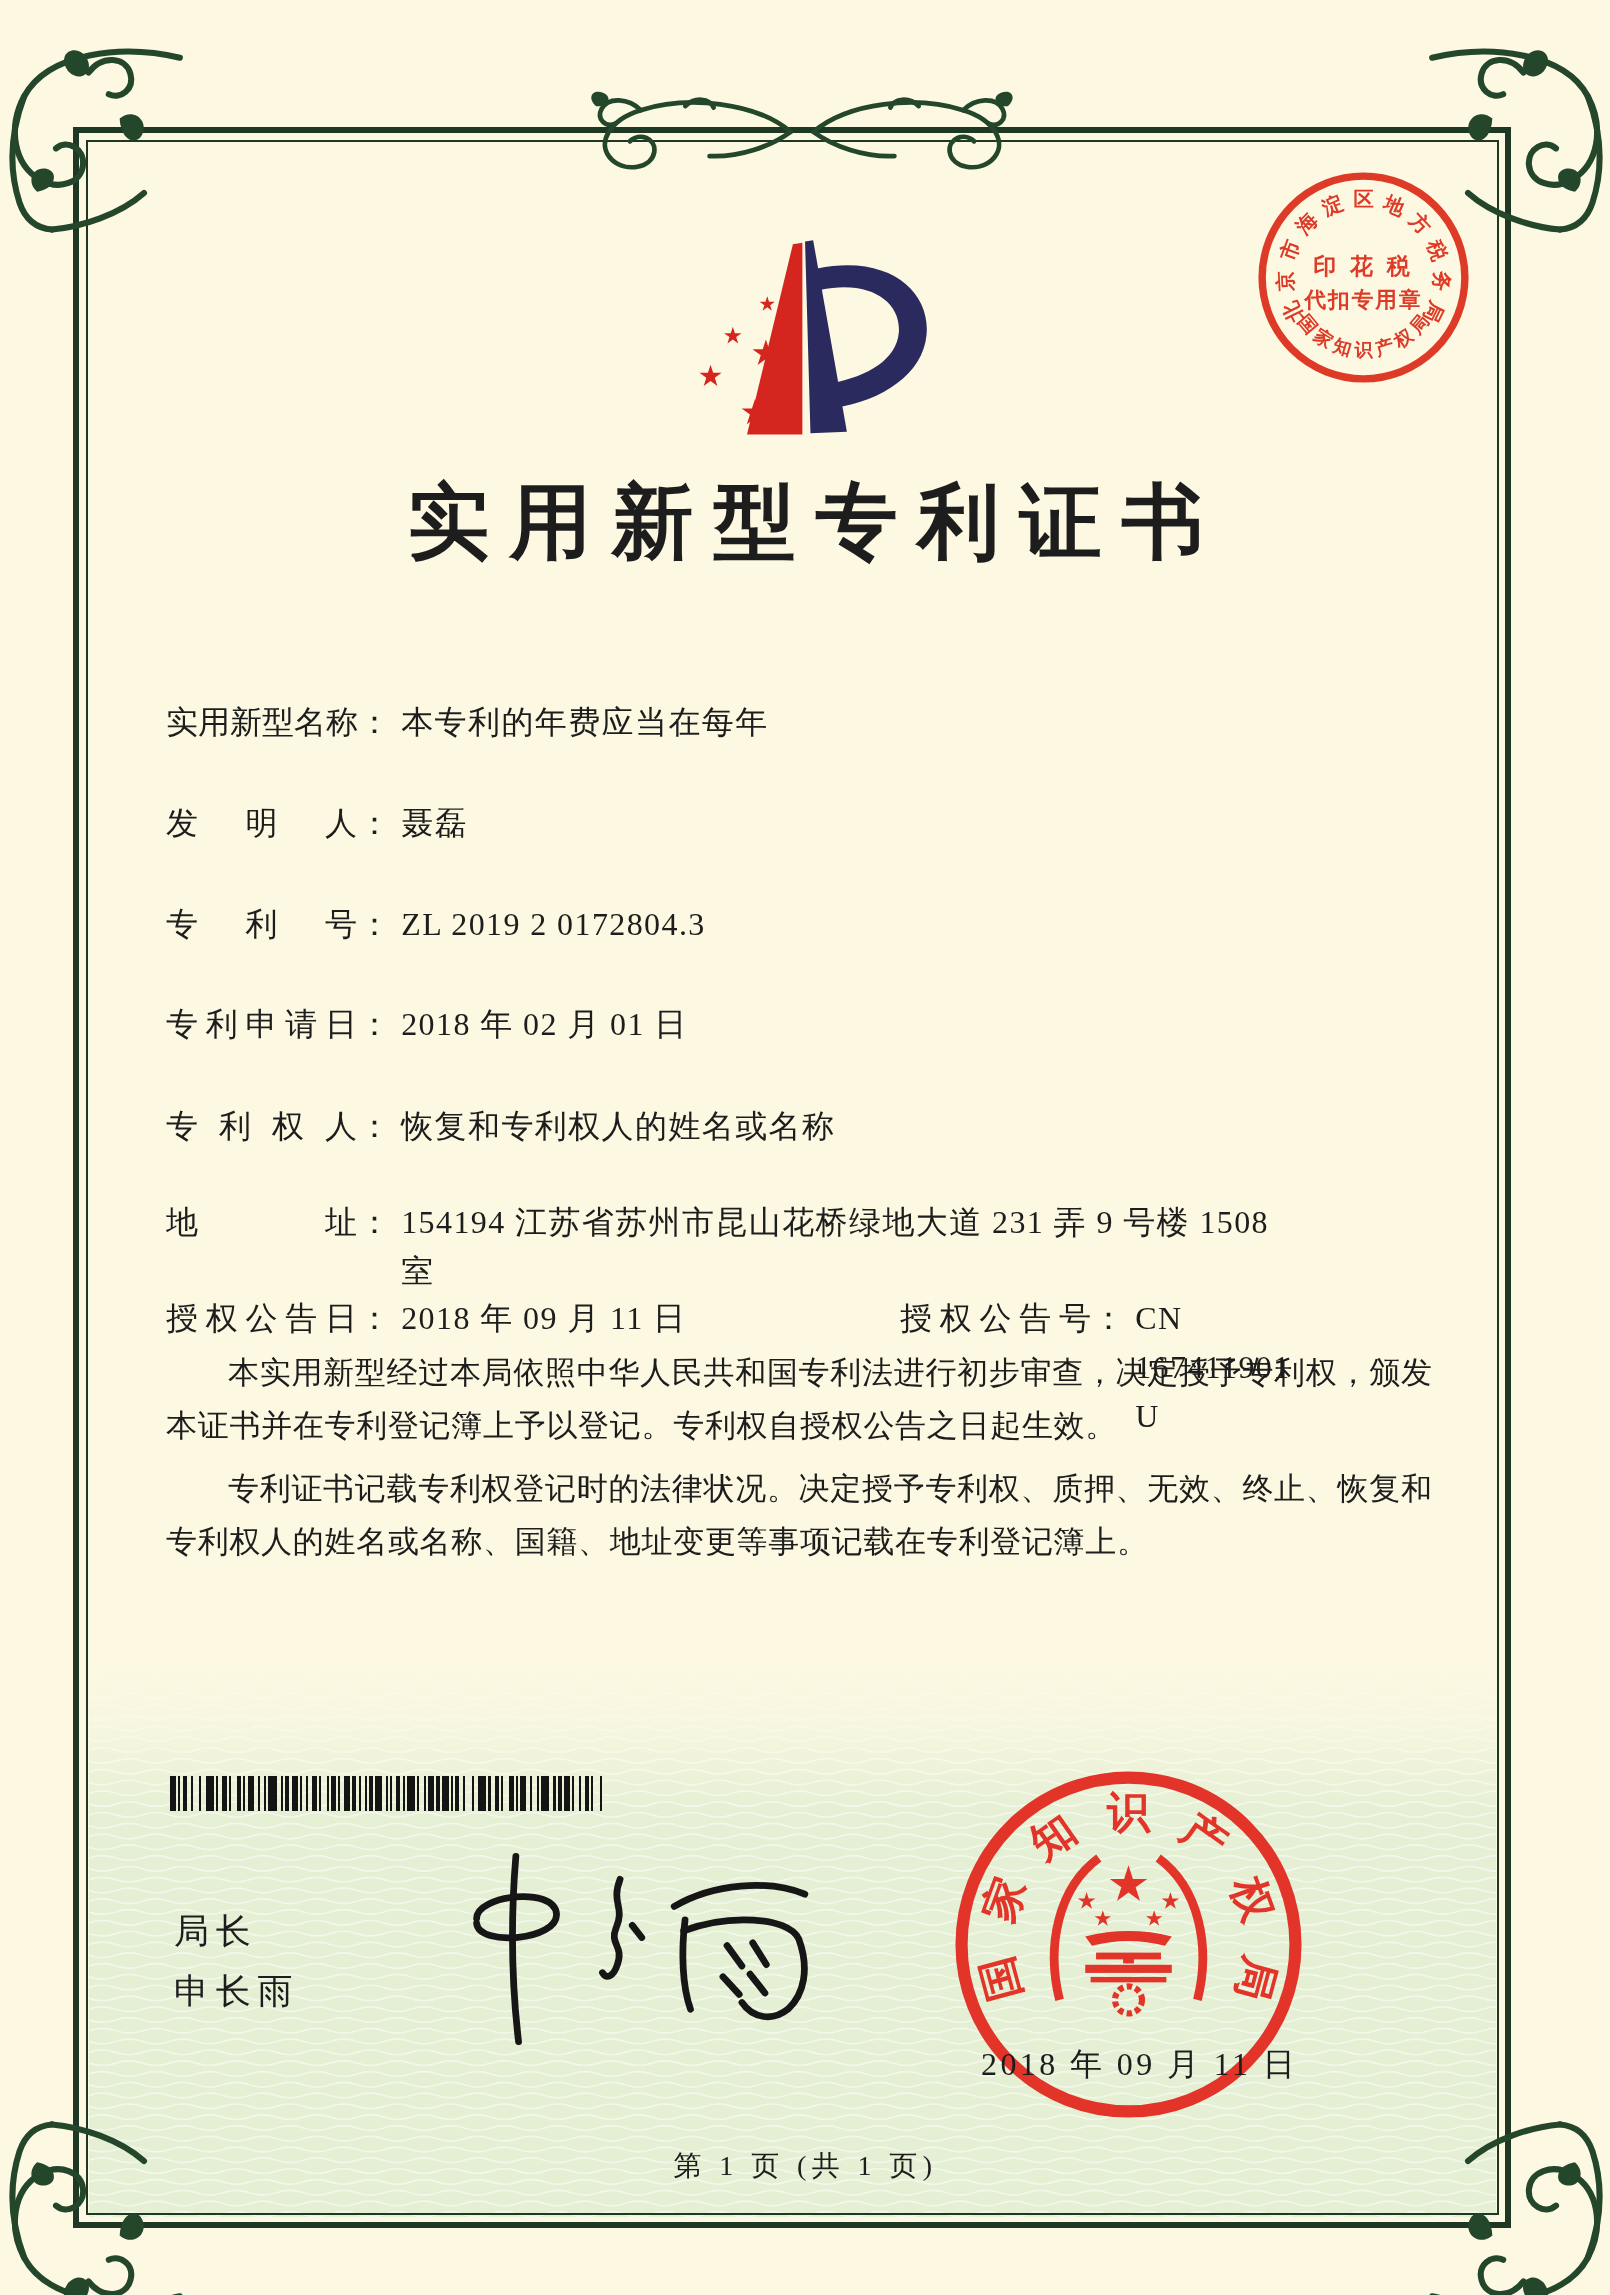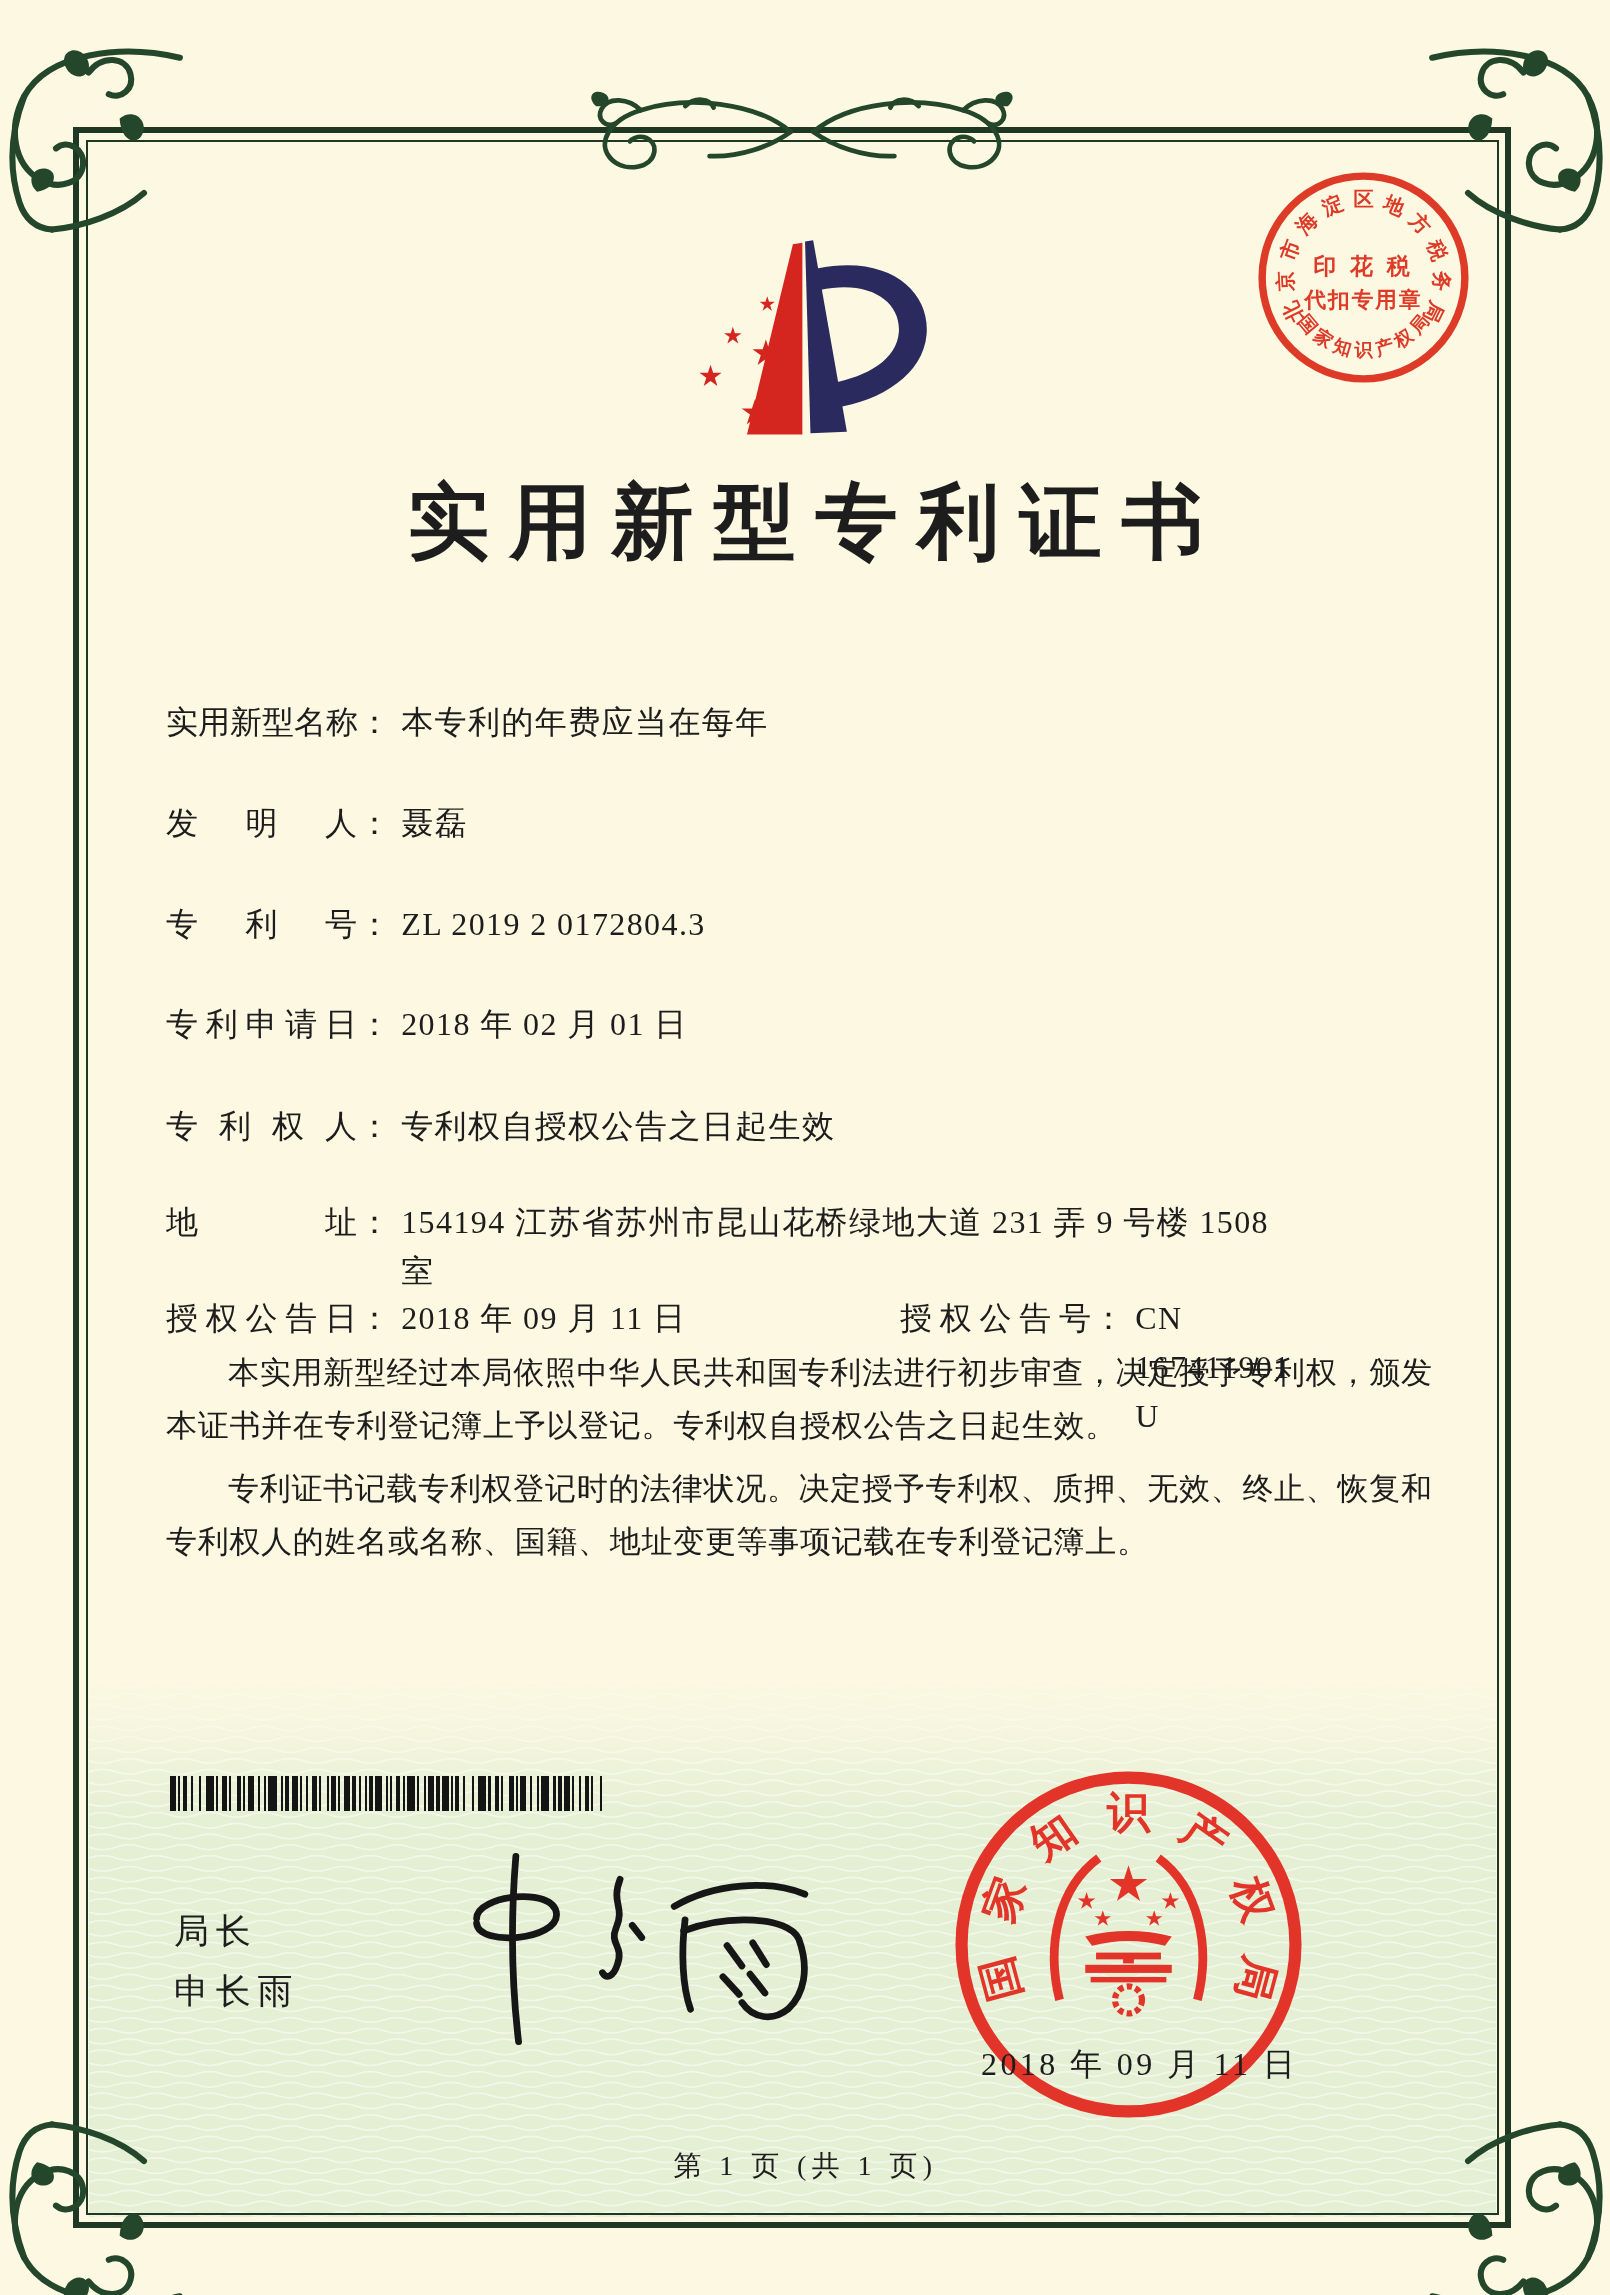--- a/index.html
+++ b/index.html
@@ -217,21 +217,21 @@
       <span class="fvalue">2018 年 02 月 01 日</span>
     </div>
     <div class="frow" style="top:1102px">
       <span class="flabel char-justify">
           <span>专</span>
           <span>利</span>
           <span>权</span>
           <span>人</span>
         </span>
         <span class="fcolon">：</span>
-      <span class="fvalue">专利权自授权公告之日起生效</span>
+      <span class="fvalue">恢复和专利权人的姓名或名称</span>
     </div>
     <div class="frow" style="top:1198px">
       <span class="flabel char-justify">
           <span>地</span>
           <span>址</span>
         </span>
         <span class="fcolon">：</span>
       <span class="fvalue">154194 江苏省苏州市昆山花桥绿地大道 231 弄 9 号楼 1508
 室</span>
     </div>

